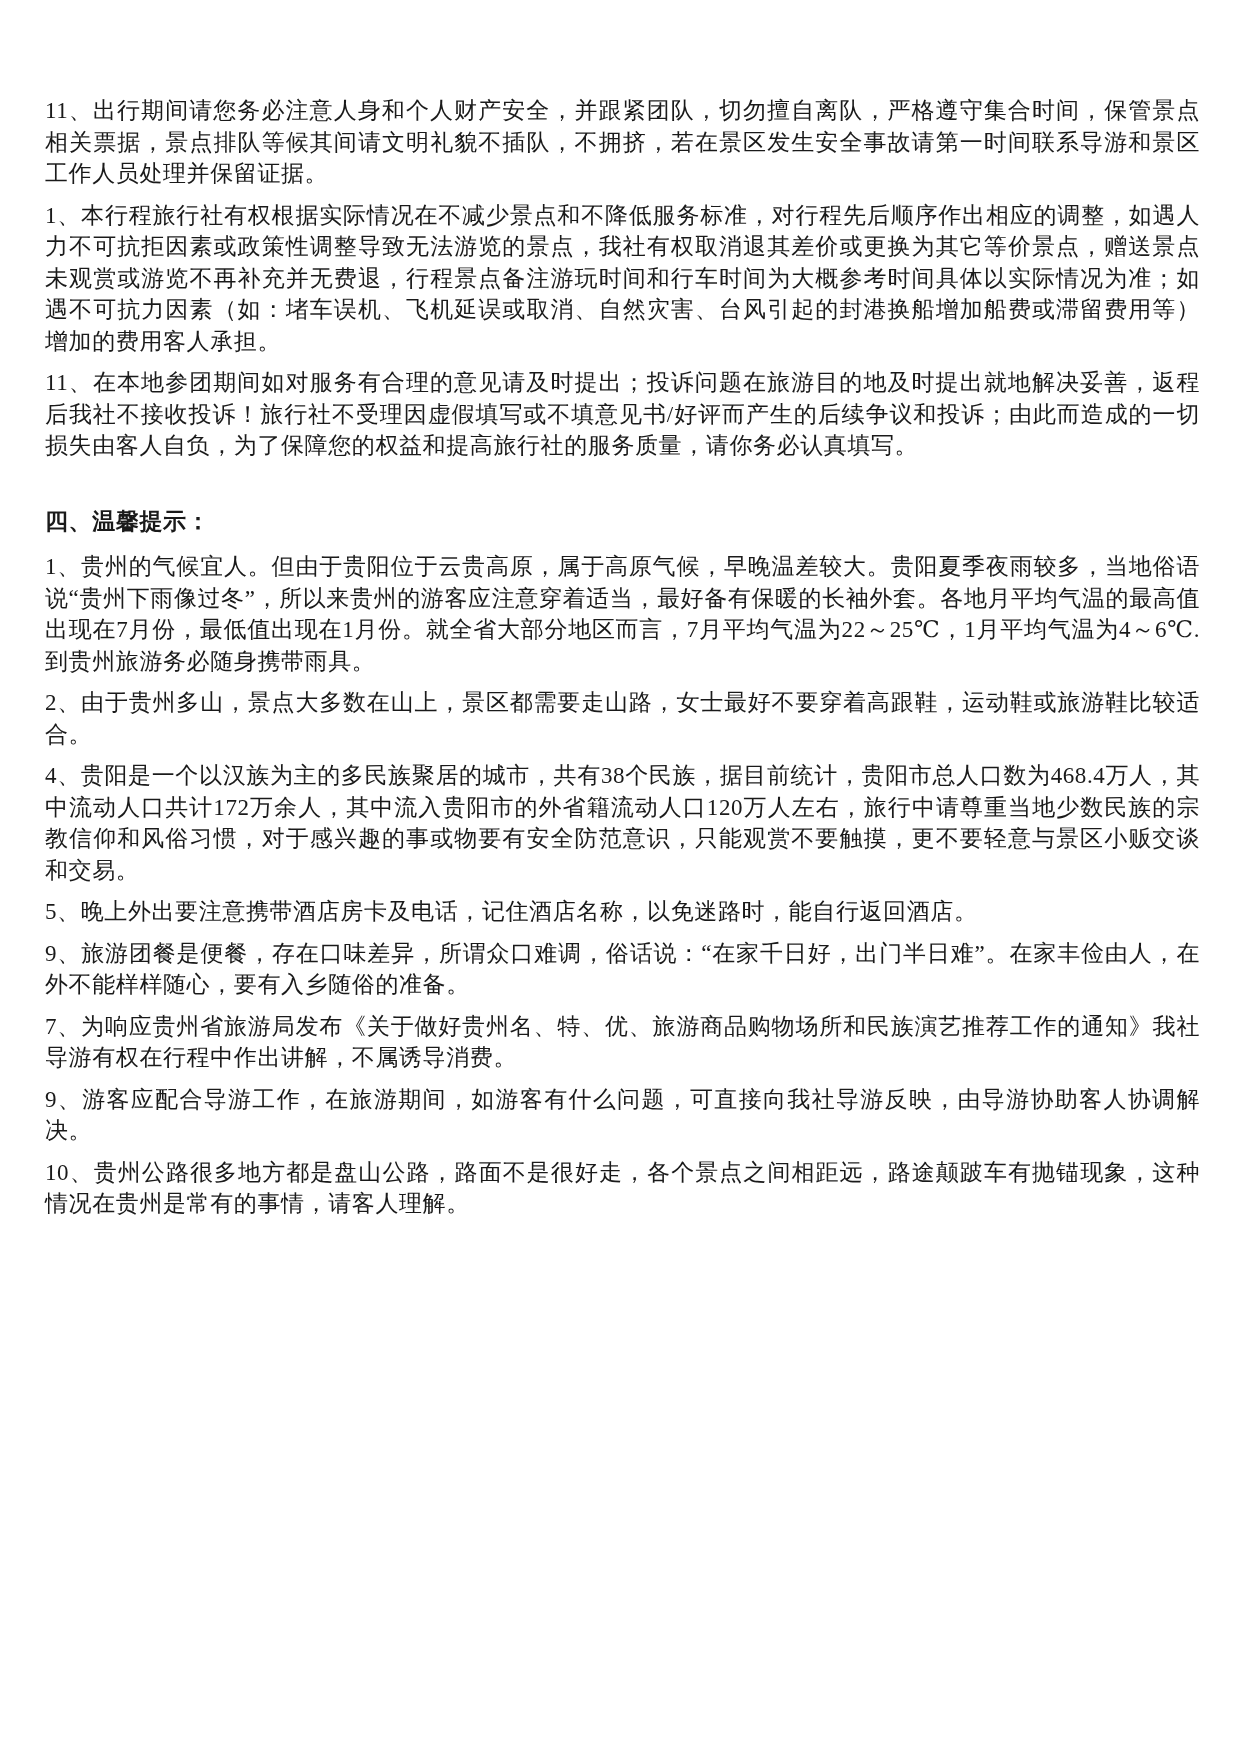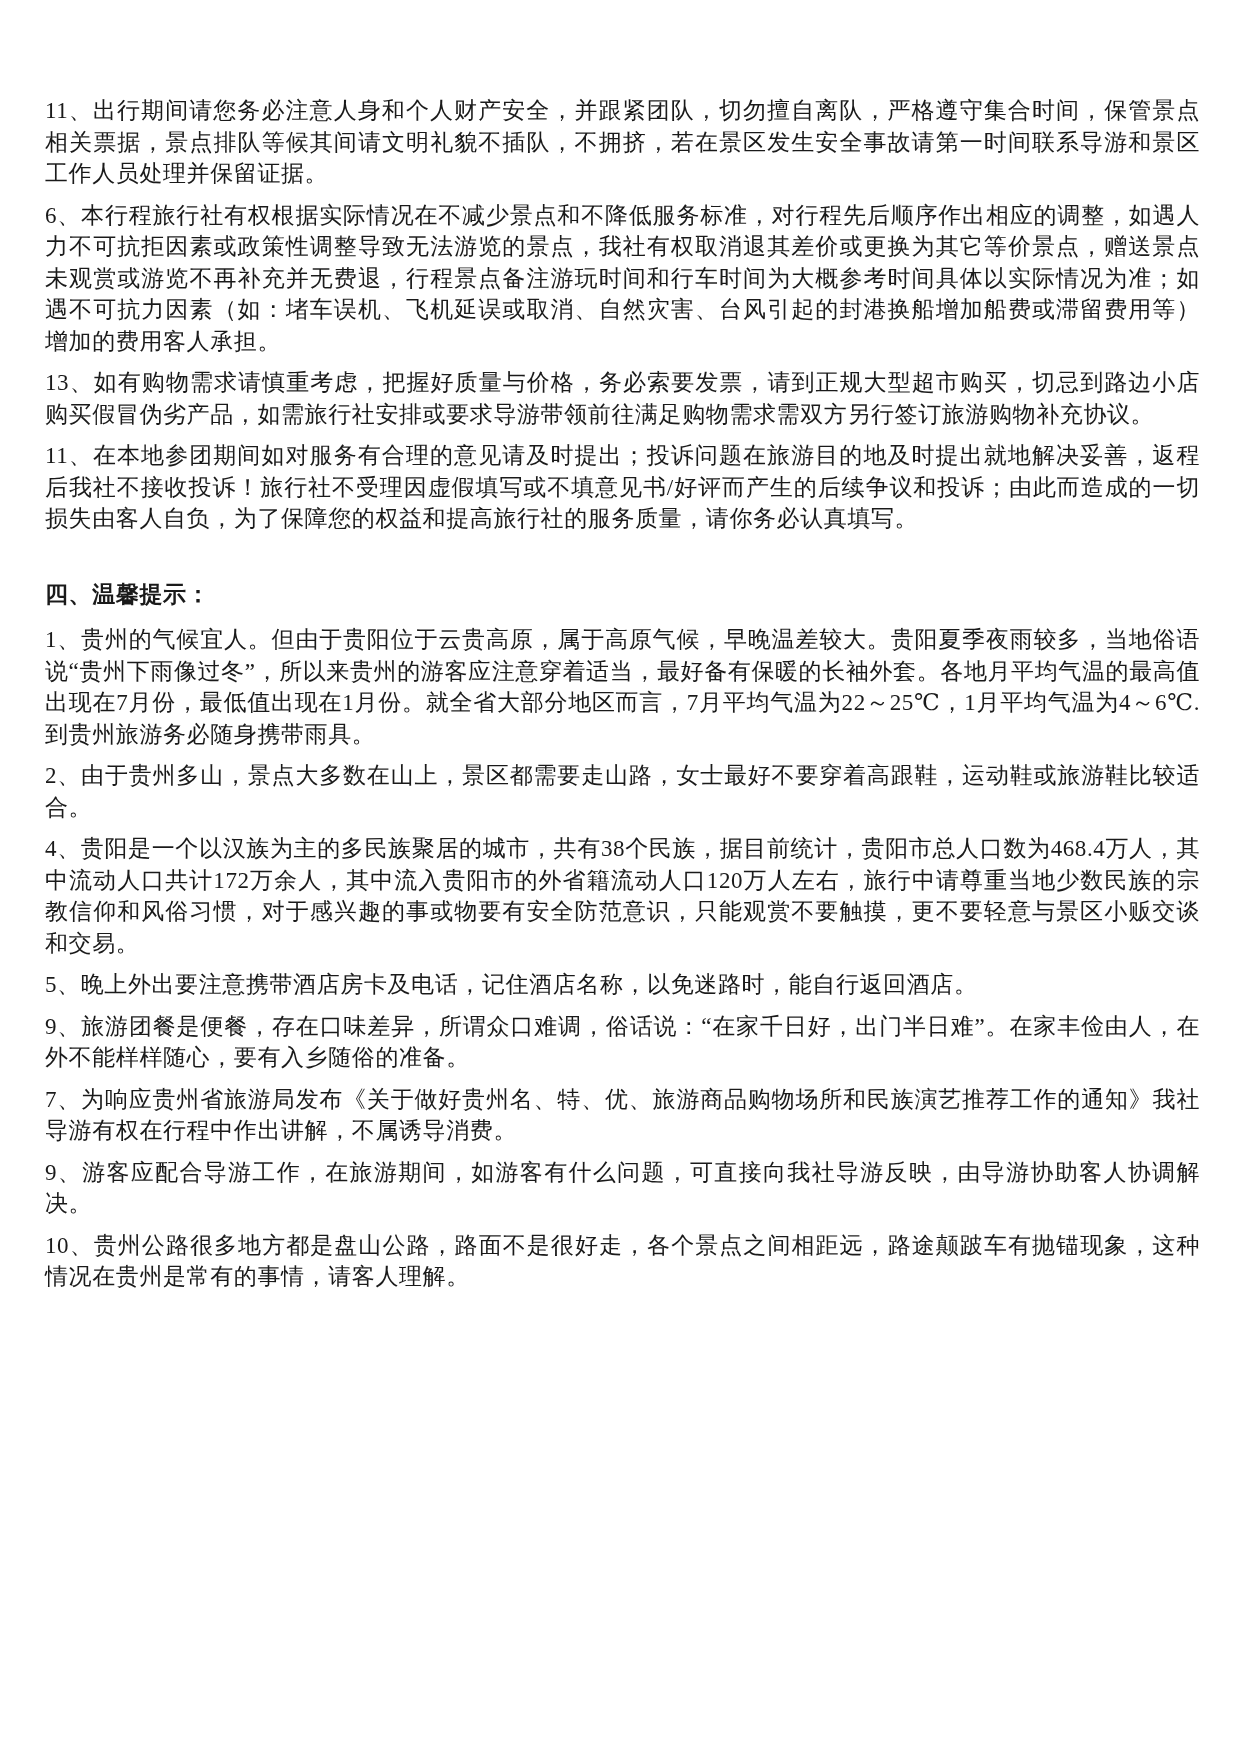--- a/index.html
+++ b/index.html
@@ -31,22 +31,21 @@
   }
   section { margin: 0; padding: 0; }
 </style>
 </head>
 <body>
 
 <div class="page">
 
   <section>
     <p class="para">11、出行期间请您务必注意人身和个人财产安全，并跟紧团队，切勿擅自离队，严格遵守集合时间，保管景点相关票据，景点排队等候其间请文明礼貌不插队，不拥挤，若在景区发生安全事故请第一时间联系导游和景区工作人员处理并保留证据。</p>
-    <p class="para">6、本行程旅行社有权根据实际情况在不减少景点和不降低服务标准，对行程先后顺序作出相应的调整，如遇人力不可抗拒因素或政策性调整导致无法游览的景点，我社有权取消退其差价或更换为其它等价景点，赠送景点未观赏或游览不再补充并无费退，行程景点备注游玩时间和行车时间为大概参考时间具体以实际情况为准；如遇不可抗力因素（如：堵车误机、飞机延误或取消、自然灾害、台风引起的封港换船增加船费或滞留费用等）增加的费用客人承担。</p>
-    <p class="para">13、如有购物需求请慎重考虑，把握好质量与价格，务必索要发票，请到正规大型超市购买，切忌到路边小店购买假冒伪劣产品，如需旅行社安排或要求导游带领前往满足购物需求需双方另行签订旅游购物补充协议。</p>
+    <p class="para">1、本行程旅行社有权根据实际情况在不减少景点和不降低服务标准，对行程先后顺序作出相应的调整，如遇人力不可抗拒因素或政策性调整导致无法游览的景点，我社有权取消退其差价或更换为其它等价景点，赠送景点未观赏或游览不再补充并无费退，行程景点备注游玩时间和行车时间为大概参考时间具体以实际情况为准；如遇不可抗力因素（如：堵车误机、飞机延误或取消、自然灾害、台风引起的封港换船增加船费或滞留费用等）增加的费用客人承担。</p>
     <p class="para">11、在本地参团期间如对服务有合理的意见请及时提出；投诉问题在旅游目的地及时提出就地解决妥善，返程后我社不接收投诉！旅行社不受理因虚假填写或不填意见书/好评而产生的后续争议和投诉；由此而造成的一切损失由客人自负，为了保障您的权益和提高旅行社的服务质量，请你务必认真填写。</p>
   </section>
 
   <h2 class="section-title">四、温馨提示：</h2>
 
   <section>
     <p class="para">1、贵州的气候宜人。但由于贵阳位于云贵高原，属于高原气候，早晚温差较大。贵阳夏季夜雨较多，当地俗语说“贵州下雨像过冬”，所以来贵州的游客应注意穿着适当，最好备有保暖的长袖外套。各地月平均气温的最高值出现在7月份，最低值出现在1月份。就全省大部分地区而言，7月平均气温为22～25℃，1月平均气温为4～6℃. 到贵州旅游务必随身携带雨具。</p>
     <p class="para">2、由于贵州多山，景点大多数在山上，景区都需要走山路，女士最好不要穿着高跟鞋，运动鞋或旅游鞋比较适合。</p>
     <p class="para">4、贵阳是一个以汉族为主的多民族聚居的城市，共有38个民族，据目前统计，贵阳市总人口数为468.4万人，其中流动人口共计172万余人，其中流入贵阳市的外省籍流动人口120万人左右，旅行中请尊重当地少数民族的宗教信仰和风俗习惯，对于感兴趣的事或物要有安全防范意识，只能观赏不要触摸，更不要轻意与景区小贩交谈和交易。</p>
     <p class="para">5、晚上外出要注意携带酒店房卡及电话，记住酒店名称，以免迷路时，能自行返回酒店。</p>

